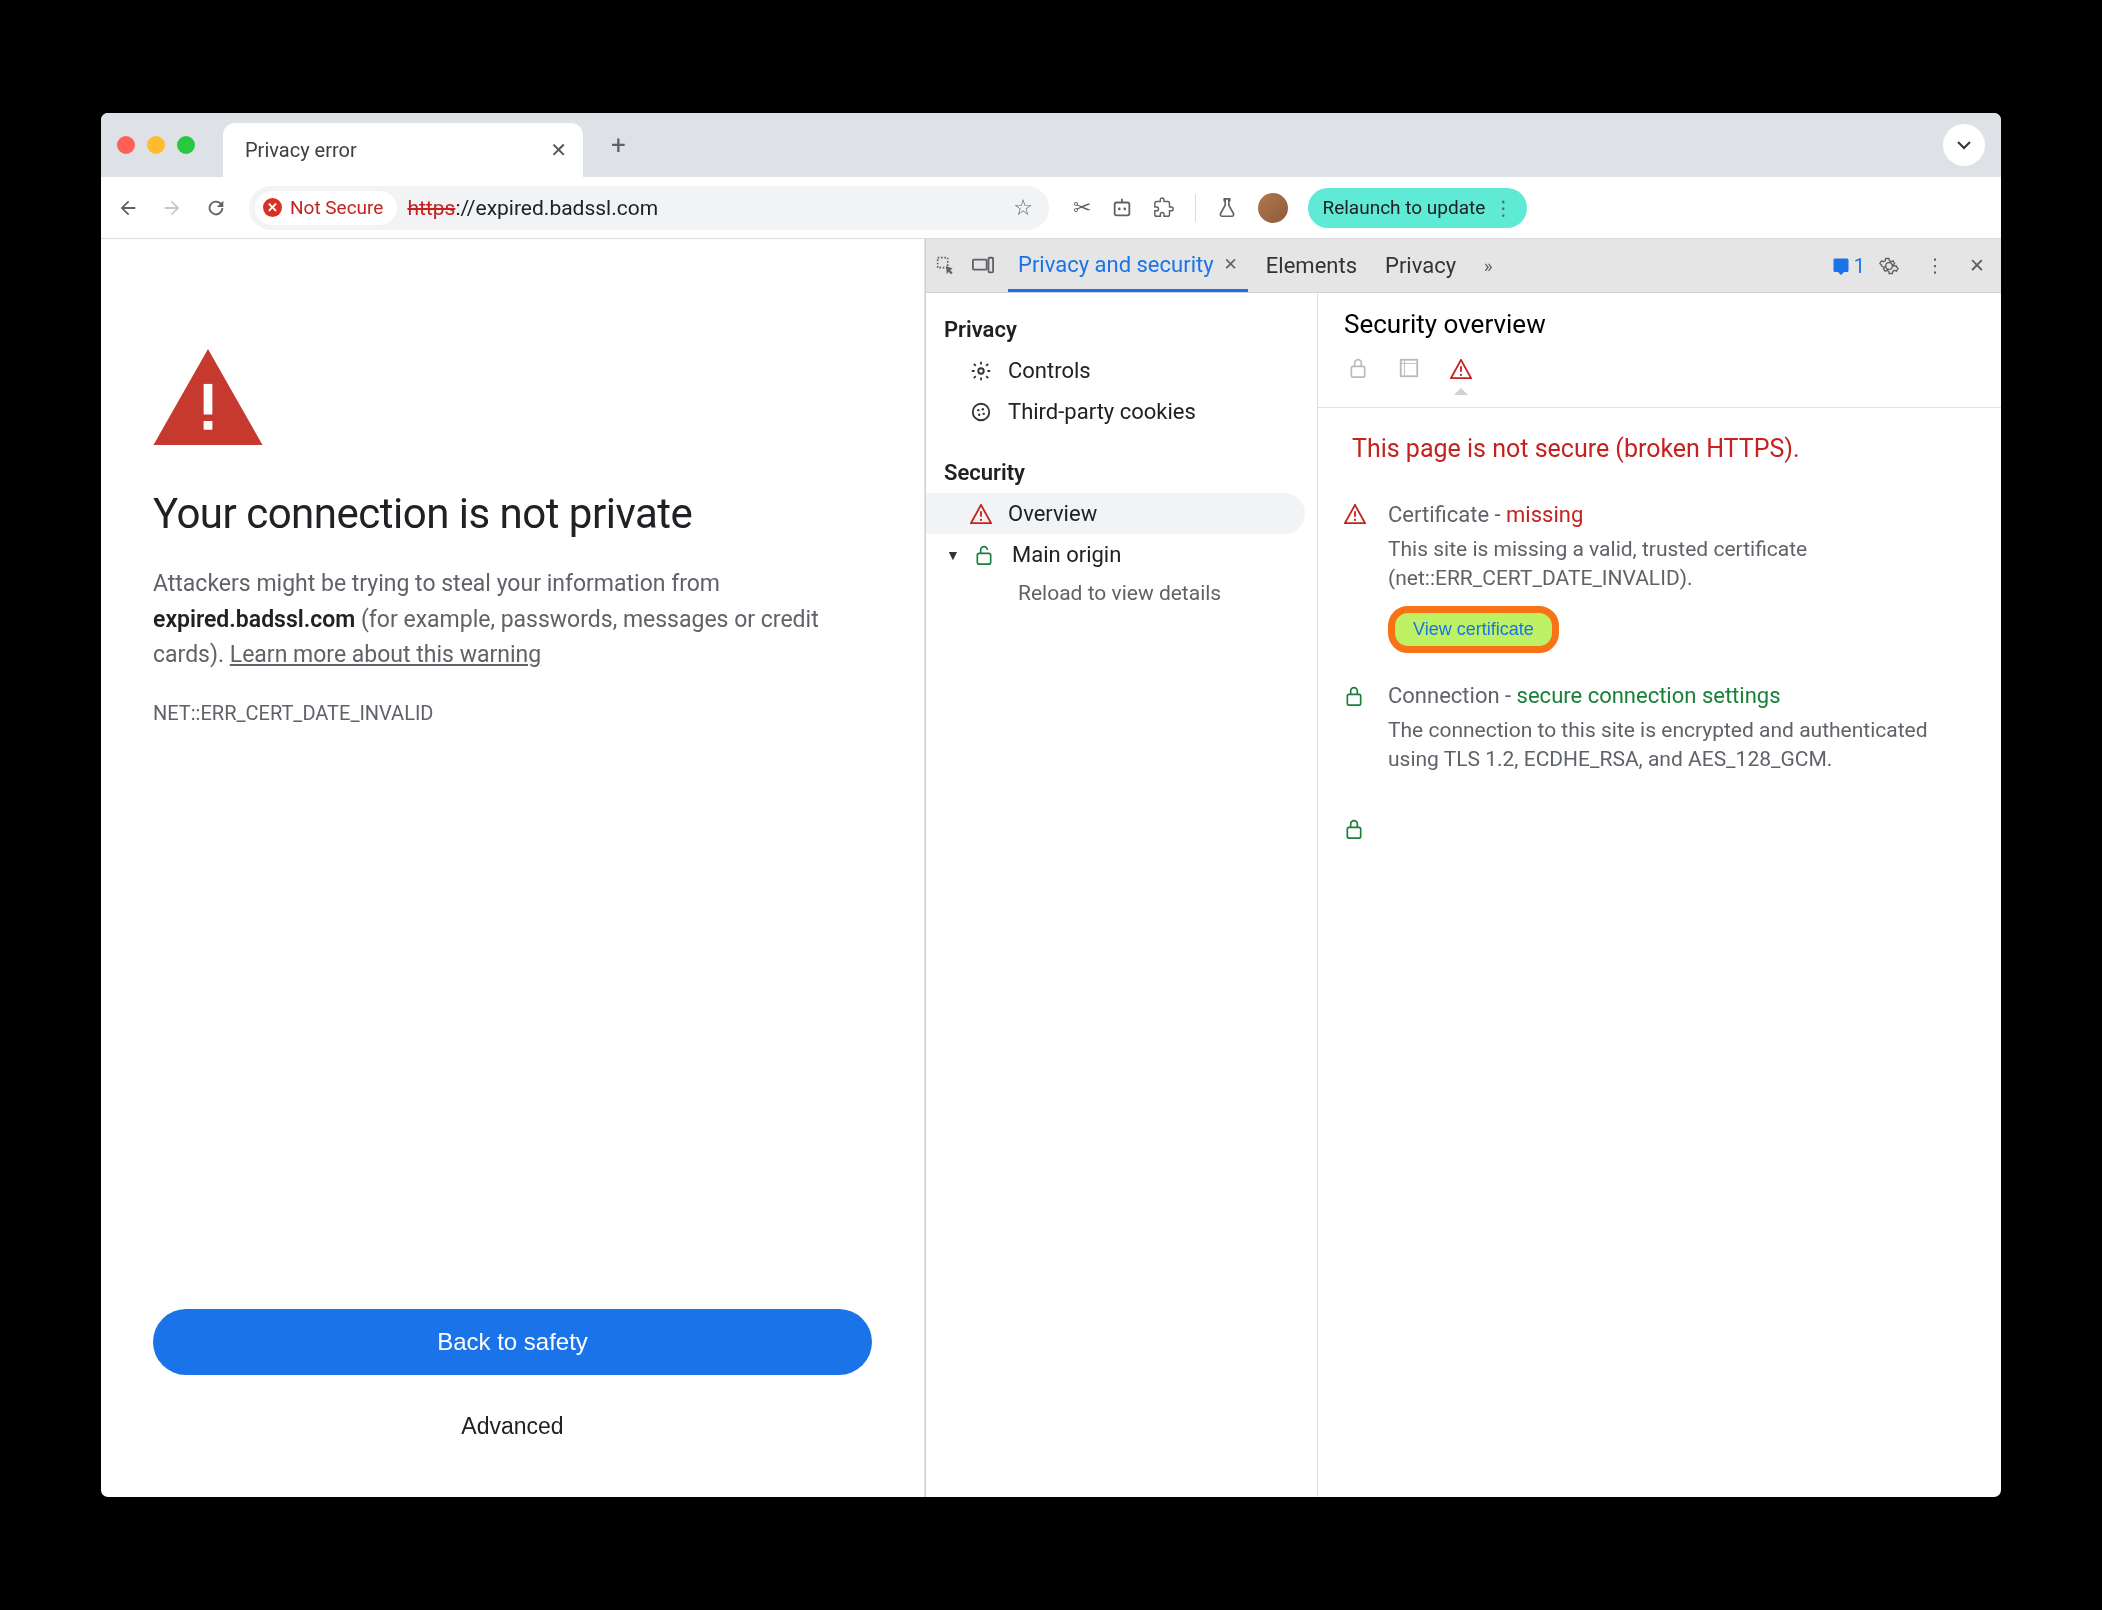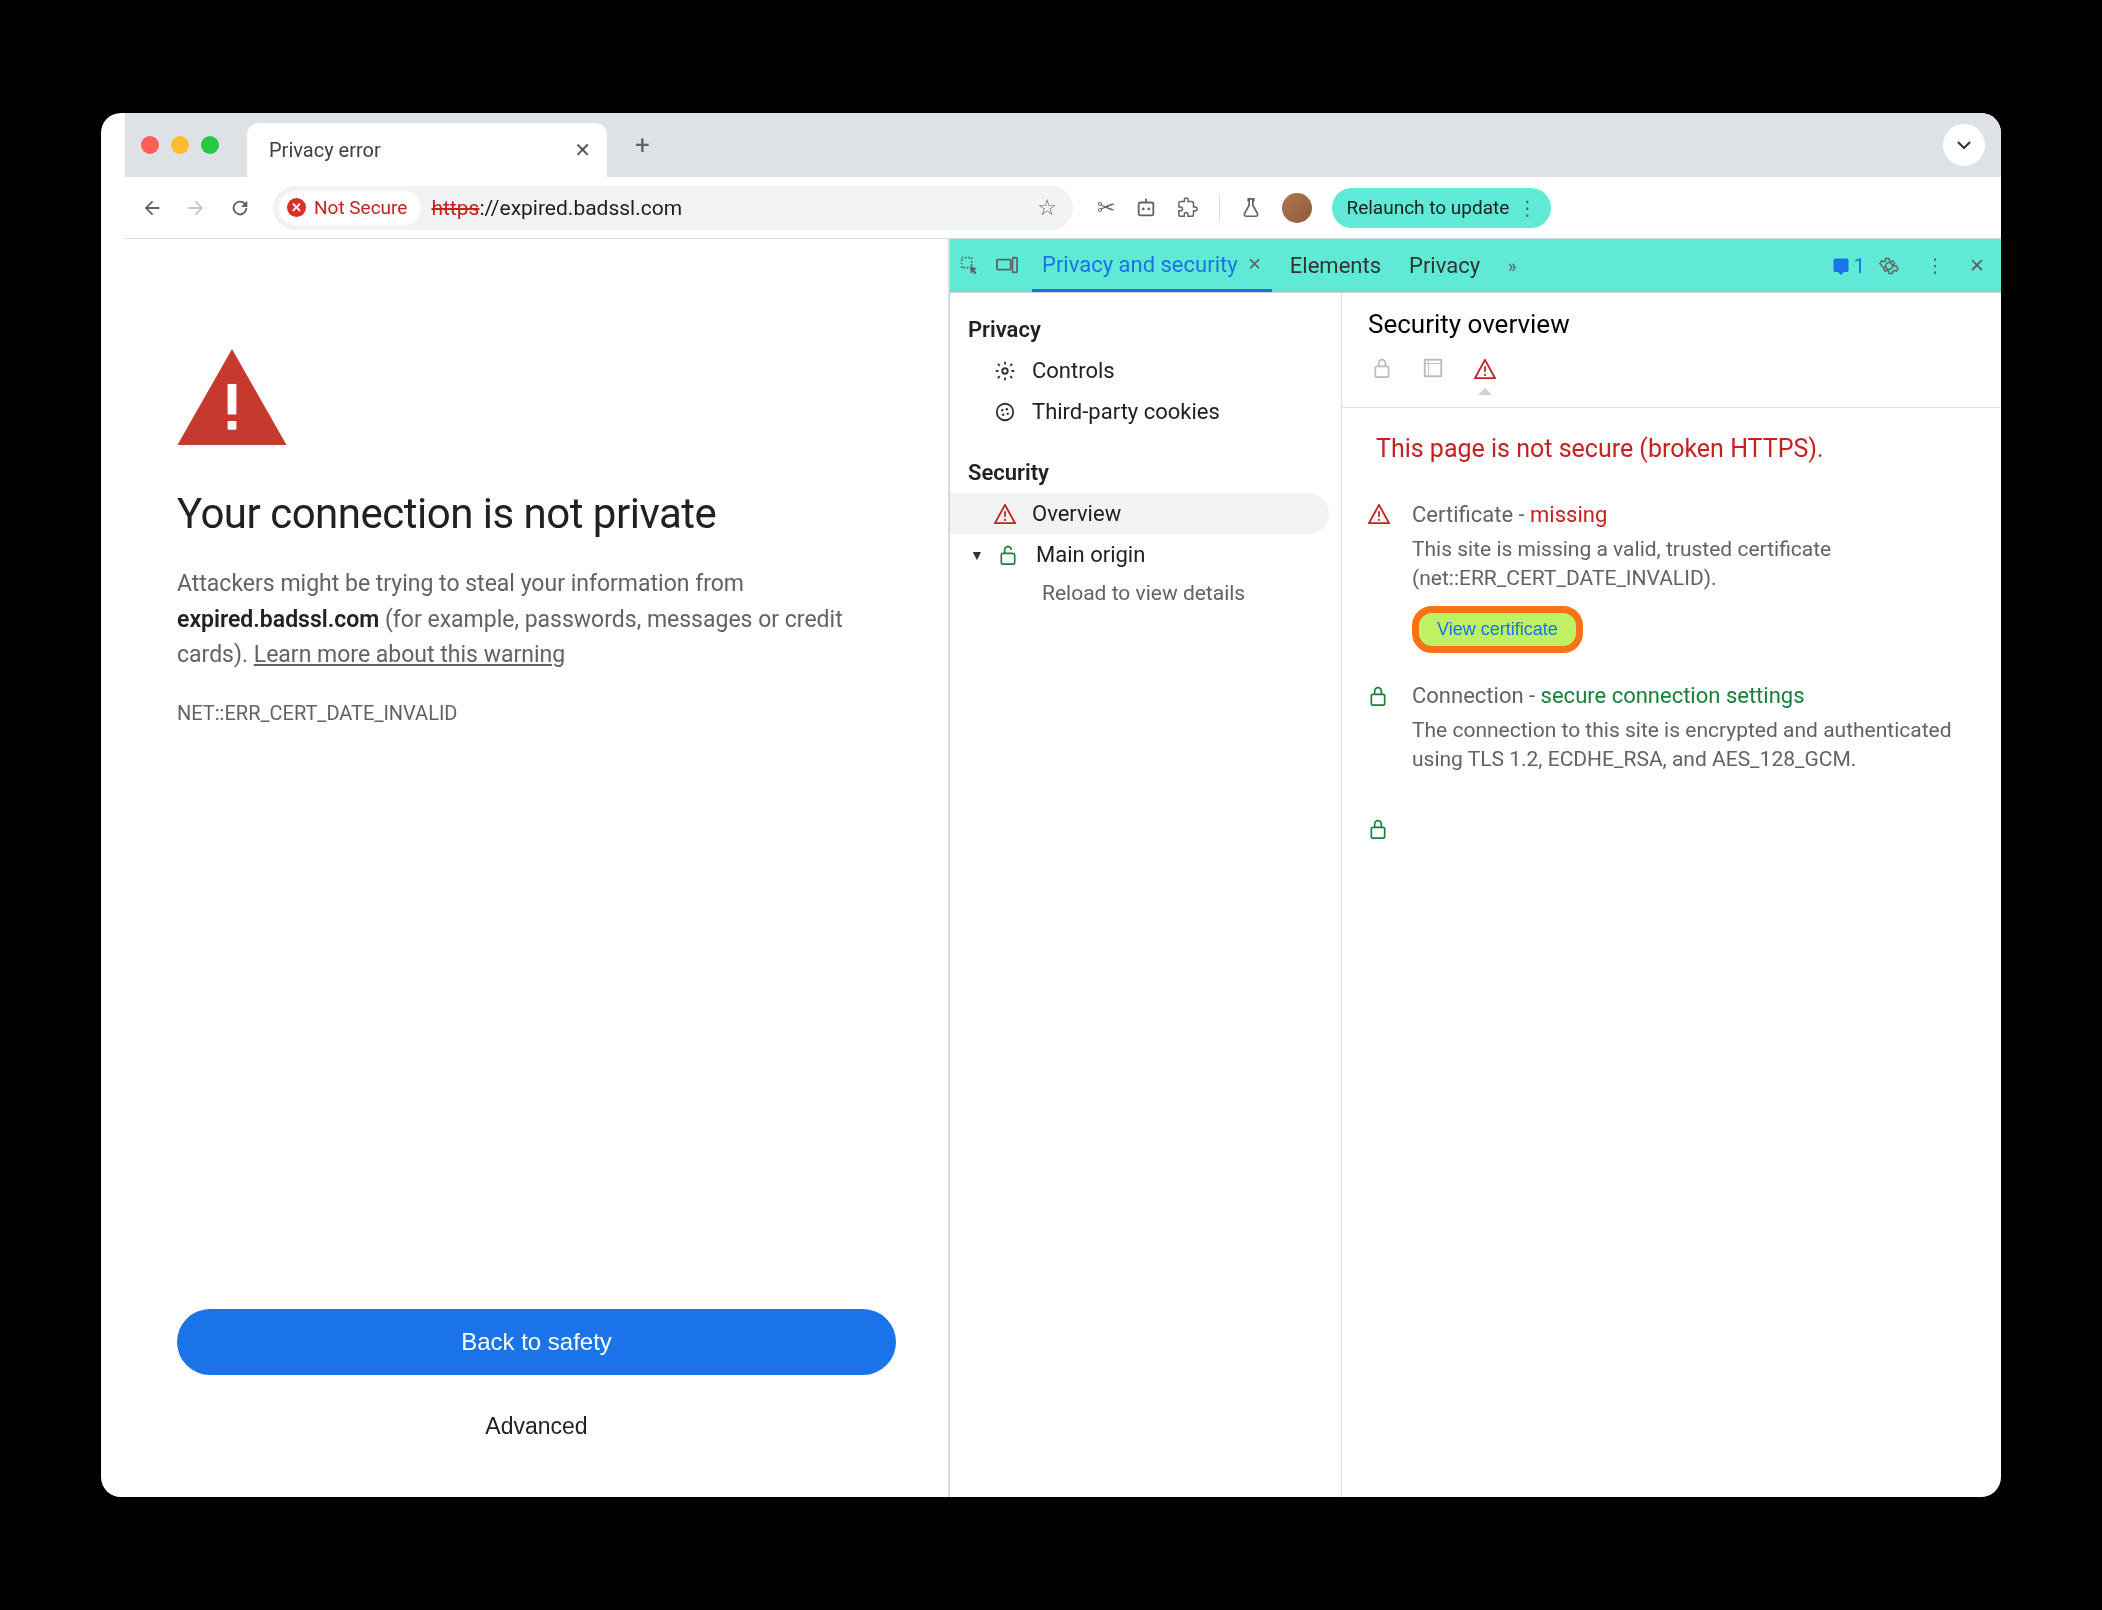--- a/index.html
+++ b/index.html
@@ -9,26 +9,25 @@
     width: 2102px;
     height: 1610px;
     display: flex;
     align-items: center;
     justify-content: center;
   }
   .window {
     width: 1900px;
     height: 1384px;
     background: #fff;
-    border-radius: 20px;
+    border-radius: 7px;
     overflow: hidden;
     box-shadow: 0 20px 60px rgba(0,0,0,0.5);
     display: flex;
     flex-direction: column;
-    padding-left: 24px;
   }
   
   .tabbar {
     height: 64px;
     background: #dee1e6;
     display: flex;
     align-items: center;
     padding: 0 16px;
   }
   .traffic-lights { display: flex; gap: 12px; margin-right: 28px; }
@@ -125,21 +124,21 @@
     background:#1a73e8; color:#fff; height:66px; border:none; border-radius:33px;
     font-size:24px; font-weight:500;
   }
   .btn-secondary {
     background:transparent; border:none; color:#202124; font-size:23px; height:46px;
   }
 
   
   .devtools { flex:1; display:flex; flex-direction:column; border-left:1px solid #cfd2d6; }
   .dt-tabbar {
-    height: 54px; background:#5eead4; border-bottom:1px solid #cfd2d6;
+    height: 54px; background:#e5e5e5; border-bottom:1px solid #cfd2d6;
     display:flex; align-items:center; padding: 0 10px; gap: 8px;
   }
   .dt-ic { font-size:19px; color:#5f6368; width:28px; text-align:center; }
   .dt-tab {
     padding: 0 10px; height:100%; display:flex; align-items:center;
     font-size:22px; color:#333; gap:6px;
   }
   .dt-tab.active { color:#1a73e8; border-bottom:3px solid #1a73e8; }
   .dt-tab .tabx { font-size:17px; color:#5f6368; margin-left:4px; }
   .dt-right { margin-left:auto; display:flex; align-items:center; gap:14px; }

